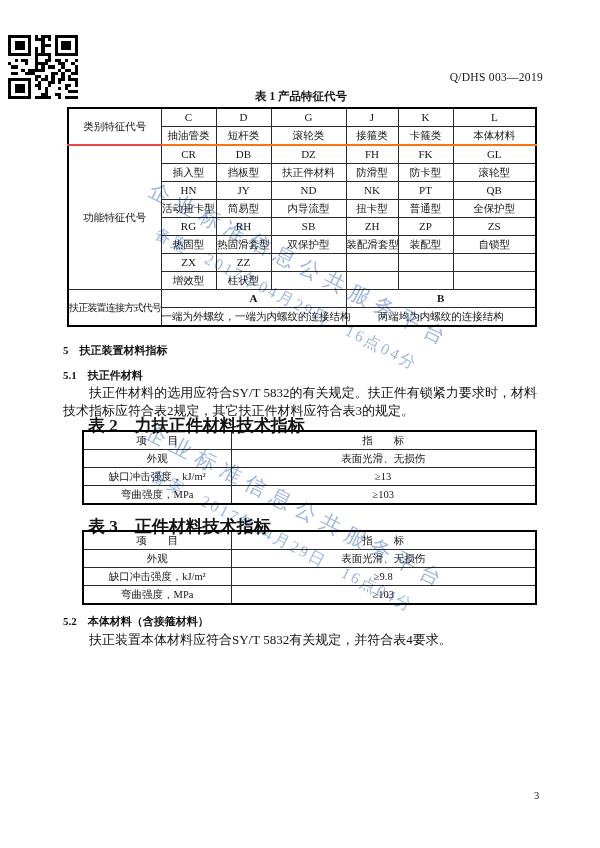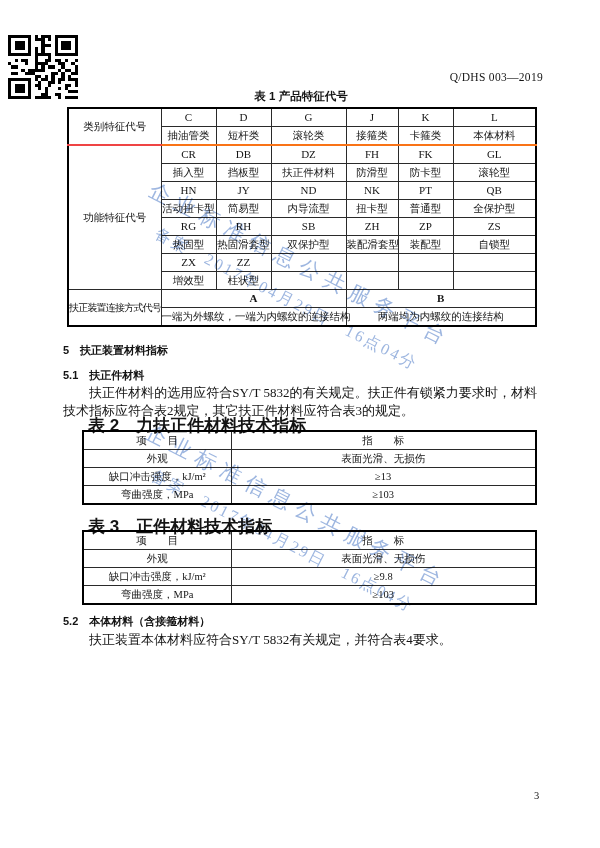--- a/index.html
+++ b/index.html
@@ -10,21 +10,21 @@
   }
   .abs{position:absolute;}
 
   
   .qr{left:8px;top:35px;width:70px;height:64px;}
 
   
   .doc-code{right:57px;top:71px;font-size:11.5px;letter-spacing:0.3px;}
 
   
-  .hei{font-family:Liberation Sans, sans-serif;font-weight:bold;}
+  .hei{font-family:Liberation Serif, serif;font-weight:bold;}
   .tbl-title{left:67px;width:468px;text-align:center;font-size:11.5px;}
   .tbl-title2{left:88px;width:453px;text-align:left;font-size:17px;}
   .s-head{font-size:11px;}
 
   
   .para{font-size:13px;line-height:17.5px;text-align:justify;text-indent:2em;}
 
   
   table{border-collapse:collapse;table-layout:fixed;}
   td{

